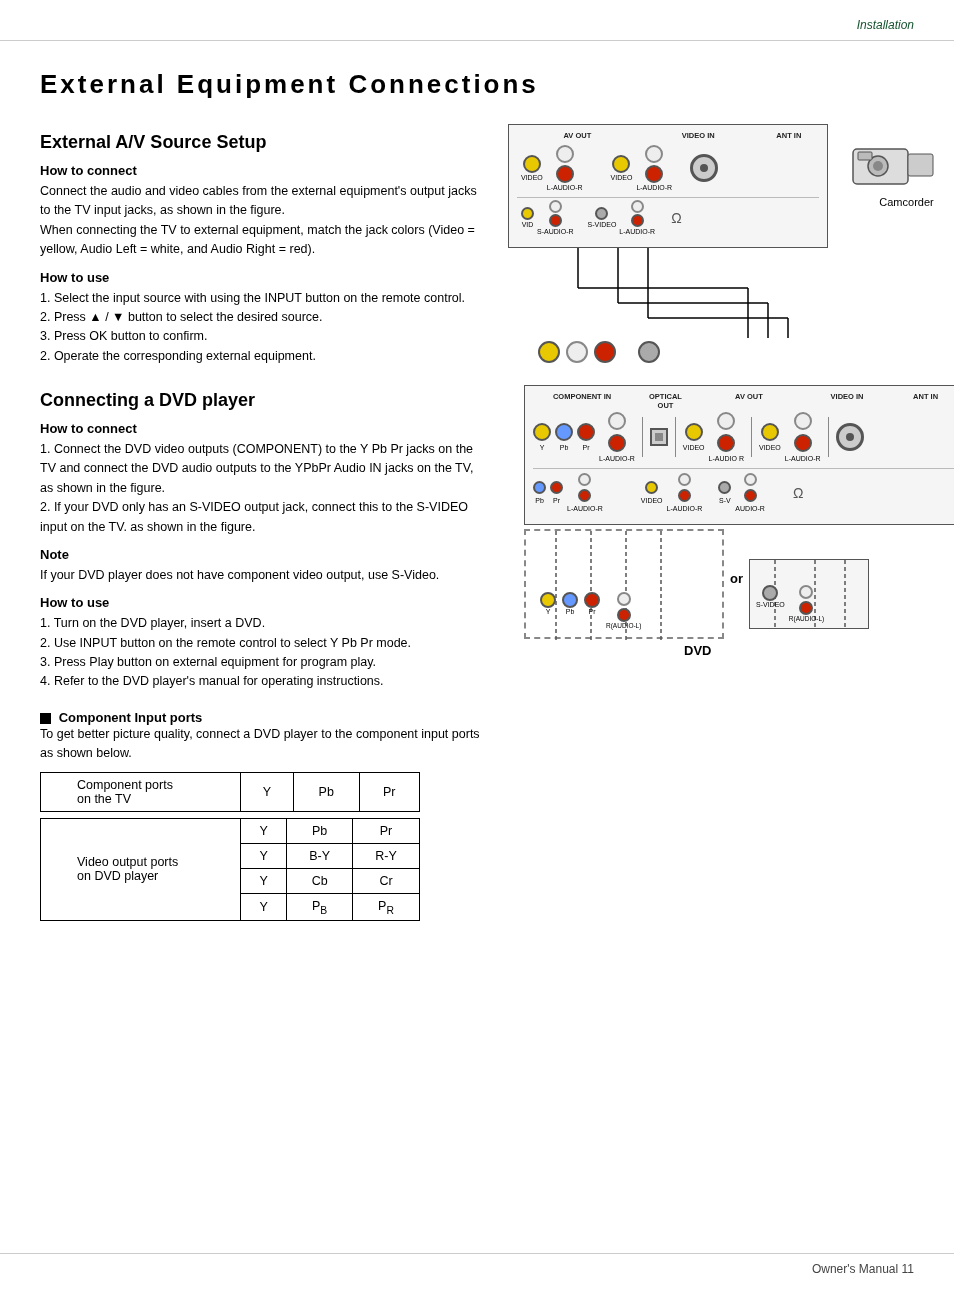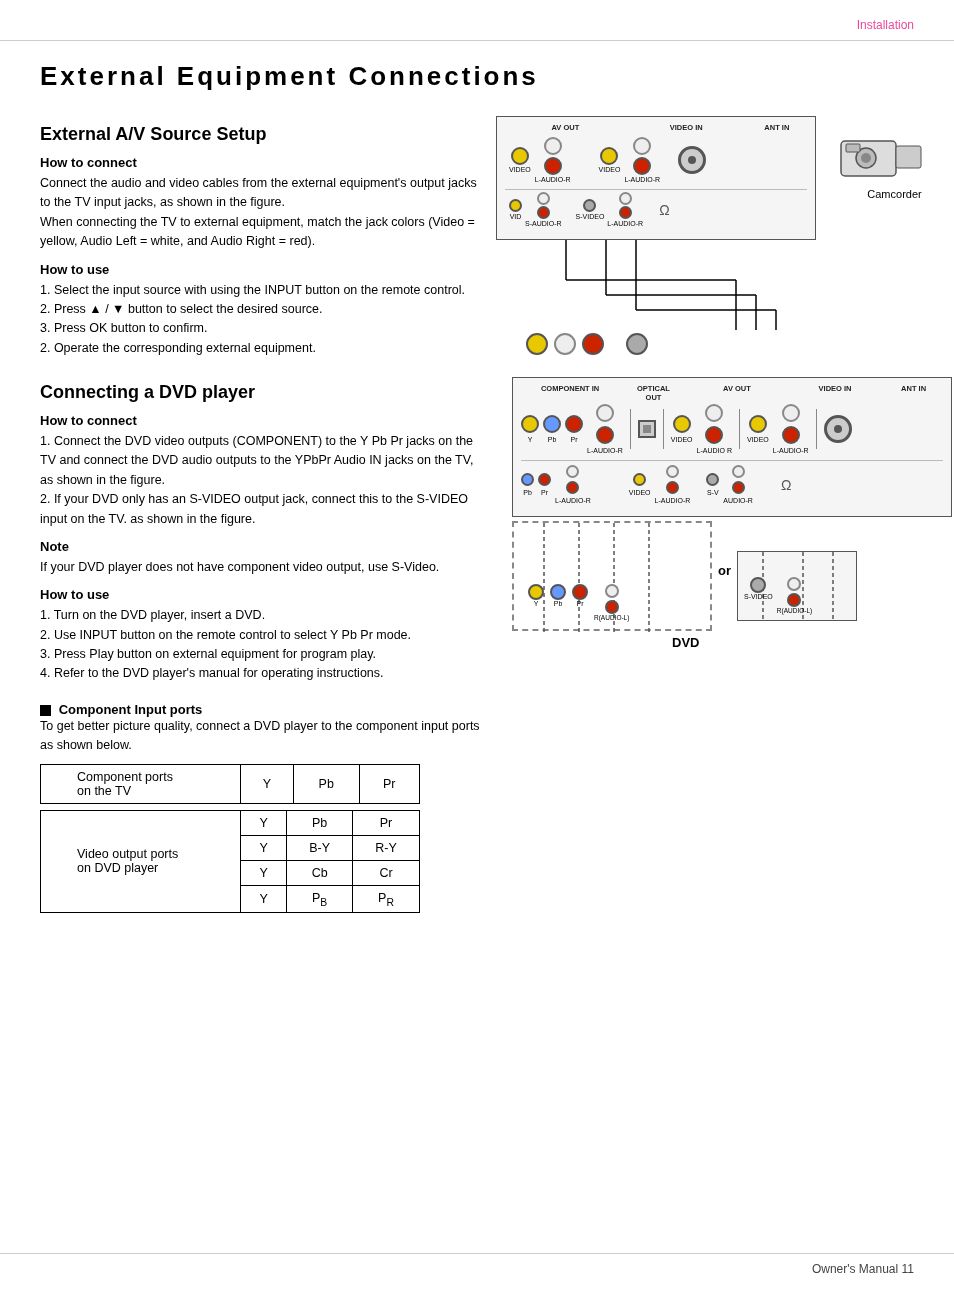--- a/index.html
+++ b/index.html
@@ -21,42 +21,43 @@
     }
     
     .page-header {
       display: flex;
       justify-content: flex-end;
       padding: 18px 40px 8px 40px;
       border-bottom: 1px solid #ccc;
     }
     .header-title {
       font-size: 12px;
-      color: #ec4899;
+      color: #14532d;
+      font-style: italic;
     }
     
     .content {
       padding: 20px 40px 60px 40px;
       display: flex;
       flex-direction: column;
     }
     
     .main-title {
       font-size: 26px;
       font-weight: bold;
       letter-spacing: 3px;
       margin-bottom: 24px;
-      margin-top: 0;
+      margin-top: 8px;
       font-family: Arial, sans-serif;
     }
     
     .two-col {
       display: flex;
       flex-direction: row;
-      gap: 16px;
+      gap: 28px;
     }
     .left-col {
       flex: 0 0 440px;
       max-width: 440px;
     }
     .right-col {
       flex: 1;
       display: flex;
       flex-direction: column;
       align-items: flex-end;

